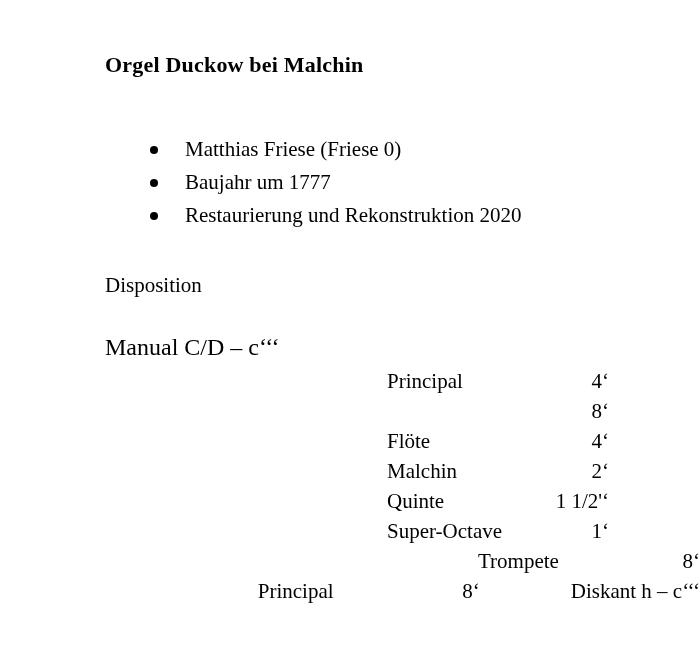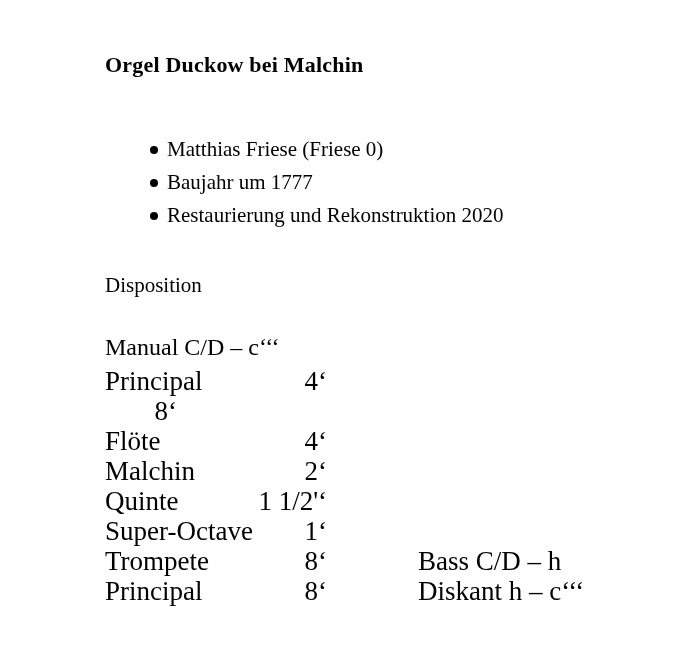--- a/index.html
+++ b/index.html
@@ -32,42 +32,43 @@
   }
   .bullet-dot {
     width: 8px;
     height: 8px;
     border-radius: 50%;
     background: #000000;
     margin-left: 45px;
     flex: 0 0 auto;
   }
   .bullet-text {
-    margin-left: 9px;
+    margin-left: 27px;
     white-space: nowrap;
     text-align: right;
   }
   .section-heading {
     margin-top: 40px;
     font-size: 21px;
     line-height: 26px;
     font-weight: normal;
   }
   .manual-line {
     margin-top: 36px;
     font-size: 24px;
     line-height: 26px;
   }
   .stops-table {
     margin-top: 6px;
   }
   .stop-row {
     display: flex;
     line-height: 30px;
-    font-size: 27px;
+    font-size: 21px;
+    justify-content: flex-end;
   }
   .stop-name  { width: 150px; white-space: nowrap; }
   .stop-footage { width: 72px; text-align: right; white-space: nowrap; }
   .stop-note  { margin-left: 91px; white-space: nowrap; }
 </style>
 </head>
 <body>
 
 <div class="page">
 
@@ -125,21 +126,20 @@
 
     <div class="stop-row">
       <span class="stop-name">Super-Octave</span>
       <span class="stop-footage">1‘</span>
       <span class="stop-note"></span>
     </div>
 
     <div class="stop-row">
       <span class="stop-name">Trompete</span>
       <span class="stop-footage">8‘</span>
-      <span class="stop-note">Bass C/D – h</span>
     </div>
 
     <div class="stop-row">
       <span class="stop-name">Principal</span>
       <span class="stop-footage">8‘</span>
       <span class="stop-note">Diskant h – c‘‘‘</span>
     </div>
 
   </div>
 </div>

